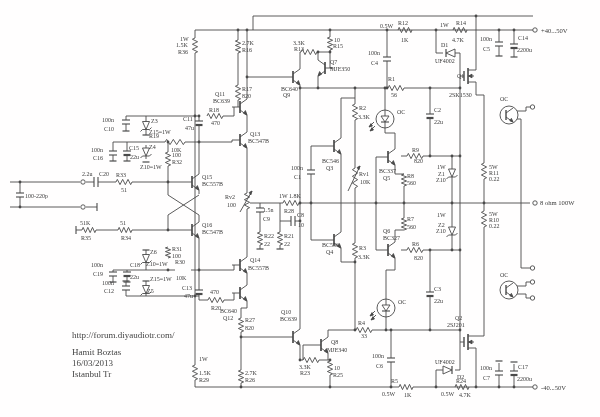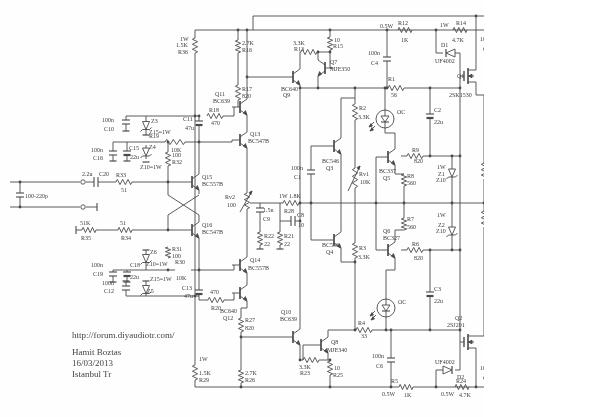--- a/index.html
+++ b/index.html
@@ -1,16 +1,16 @@
 <!DOCTYPE html>
 <html><head>
 <meta charset="utf-8">
 <style>
   html,body{margin:0;padding:0;background:#fff;}
-  .page{position:relative;width:484px;height:417px;background:#fffefe;overflow:hidden;
+  .page{position:relative;width:600px;height:417px;background:#fffefe;overflow:hidden;
         font-family:"Liberation Serif", serif;text-decoration:underline;}
   svg{position:absolute;left:0;top:0;}
   svg text{font-family:"Liberation Serif", serif;fill:#3c3c3c;}
   .lbl{font-size:6px;}
   .pow{font-size:6.6px;}
   .footer{font-size:9px;fill:#444;}
   .footer-url{font-size:9px;fill:#444;}
 </style>
 </head>
 <body>

